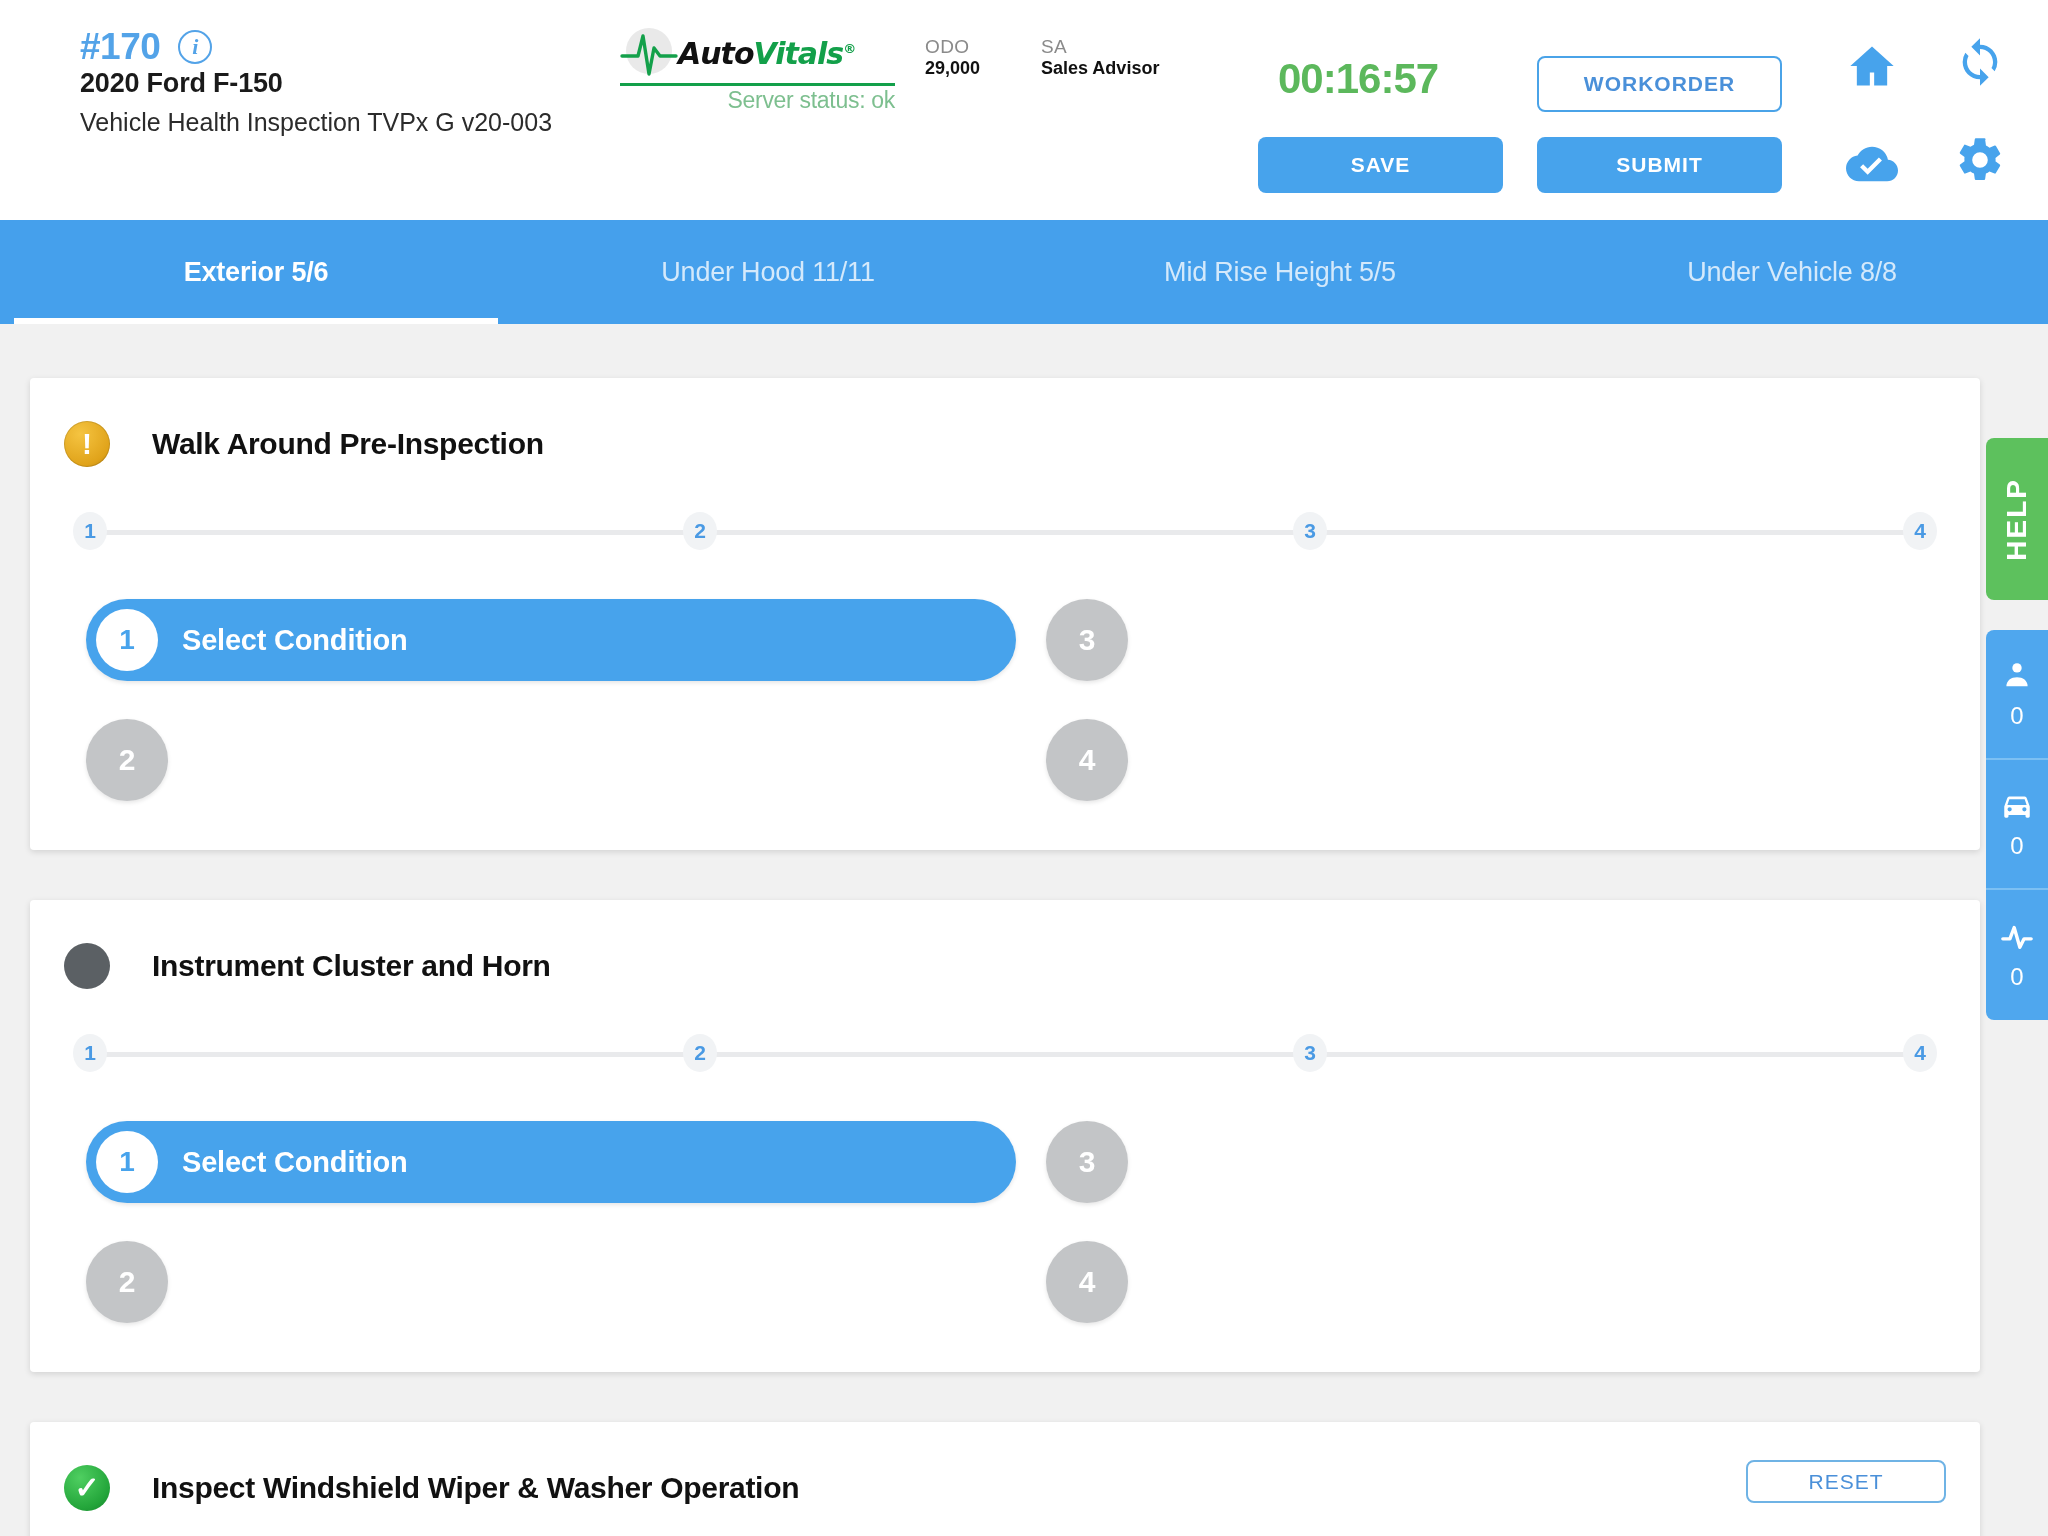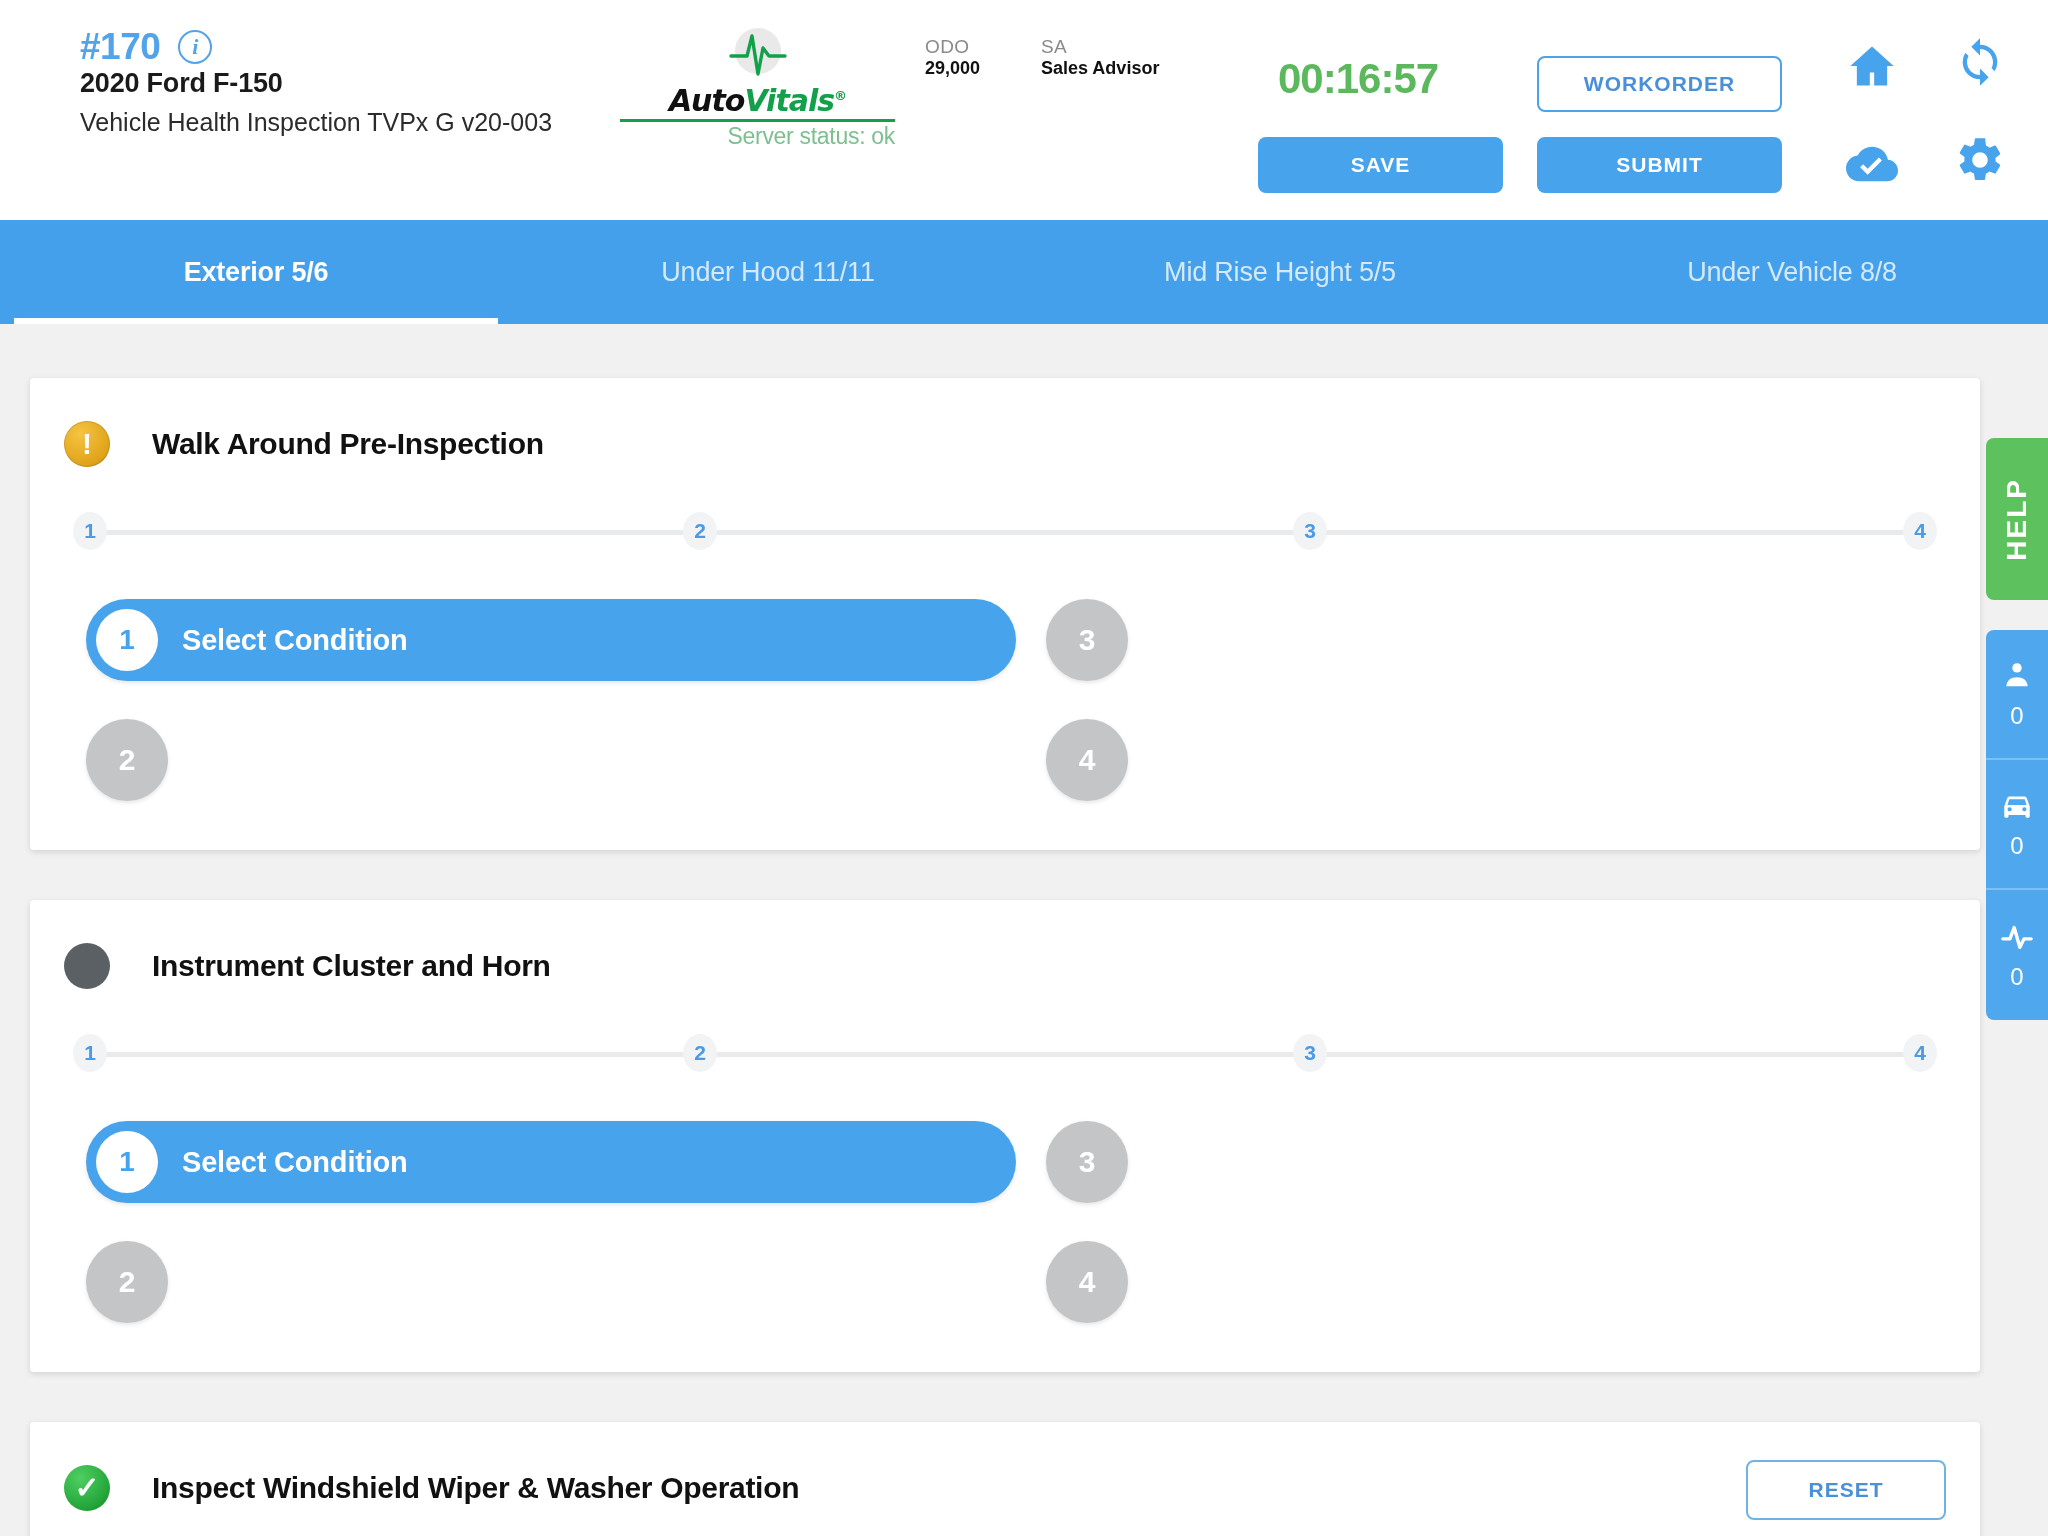--- a/index.html
+++ b/index.html
@@ -33,21 +33,21 @@
     font-size: 22px; font-style: italic; font-family: "Liberation Serif", serif;
     font-weight: bold; line-height: 1;
   }
   .veh-title { font-size: 27px; font-weight: bold; color: #1a1a1a; letter-spacing: -0.2px;}
   .veh-sub { font-size: 25px; color: #2b2b2b; margin-top: 7px; line-height: 1.28; max-width: 500px; }
 
   
   .hdr-center { position: absolute; left: 620px; top: 22px; width: 640px; }
   .brand-row { display: flex; align-items: flex-start; }
   .logo-wrap { position: relative; width: 275px; }
-  .logo-top { display: flex; align-items: center; flex-direction: column; }
+  .logo-top { display: flex; align-items: center; }
   .logo-mark {
     position: relative; width: 58px; height: 58px; flex: 0 0 58px;
   }
   .logo-mark .disc {
     position: absolute; left: 6px; top: 6px; width: 46px; height: 46px;
     border-radius: 50%; background: #e9e9e9;
   }
   .logo-text {
     font-family: "DejaVu Sans", sans-serif;
     font-size: 30px; font-weight: bold; font-style: italic;
@@ -163,22 +163,22 @@
   .dot-ok::after {
     content: "\2713"; position: absolute; inset: 0; display: flex;
     align-items: center; justify-content: center;
     color: #fff; font-size: 30px; font-weight: bold; line-height: 1;
   }
   .card-title {
     font-size: 30px; font-weight: bold; color: #111; margin-left: 42px; letter-spacing: -0.3px;
   }
   .btn-reset {
     position: absolute; right: 34px; top: 38px;
-    width: 200px; height: 60px; border: 2.5px solid #6fb3e5; color: #4a90d9;
-    background: #fff; font-size: 21px; font-weight: bold; letter-spacing: 1px;
+    width: 200px; height: 43px; border: 2.5px solid #6fb3e5; color: #4a90d9;
+    background: #fff; font-size: 21px; font-weight: normal; letter-spacing: 1px;
     border-radius: 8px; display: flex; align-items: center; justify-content: center;
     cursor: pointer;
   }
 
   
   .track { position: relative; height: 40px; margin: 42px 26px 0 26px; }
   .track .rail {
     position: absolute; left: 0; right: 0; top: 18px; height: 5px; background: #e9eaec;
     border-radius: 3px;
   }

